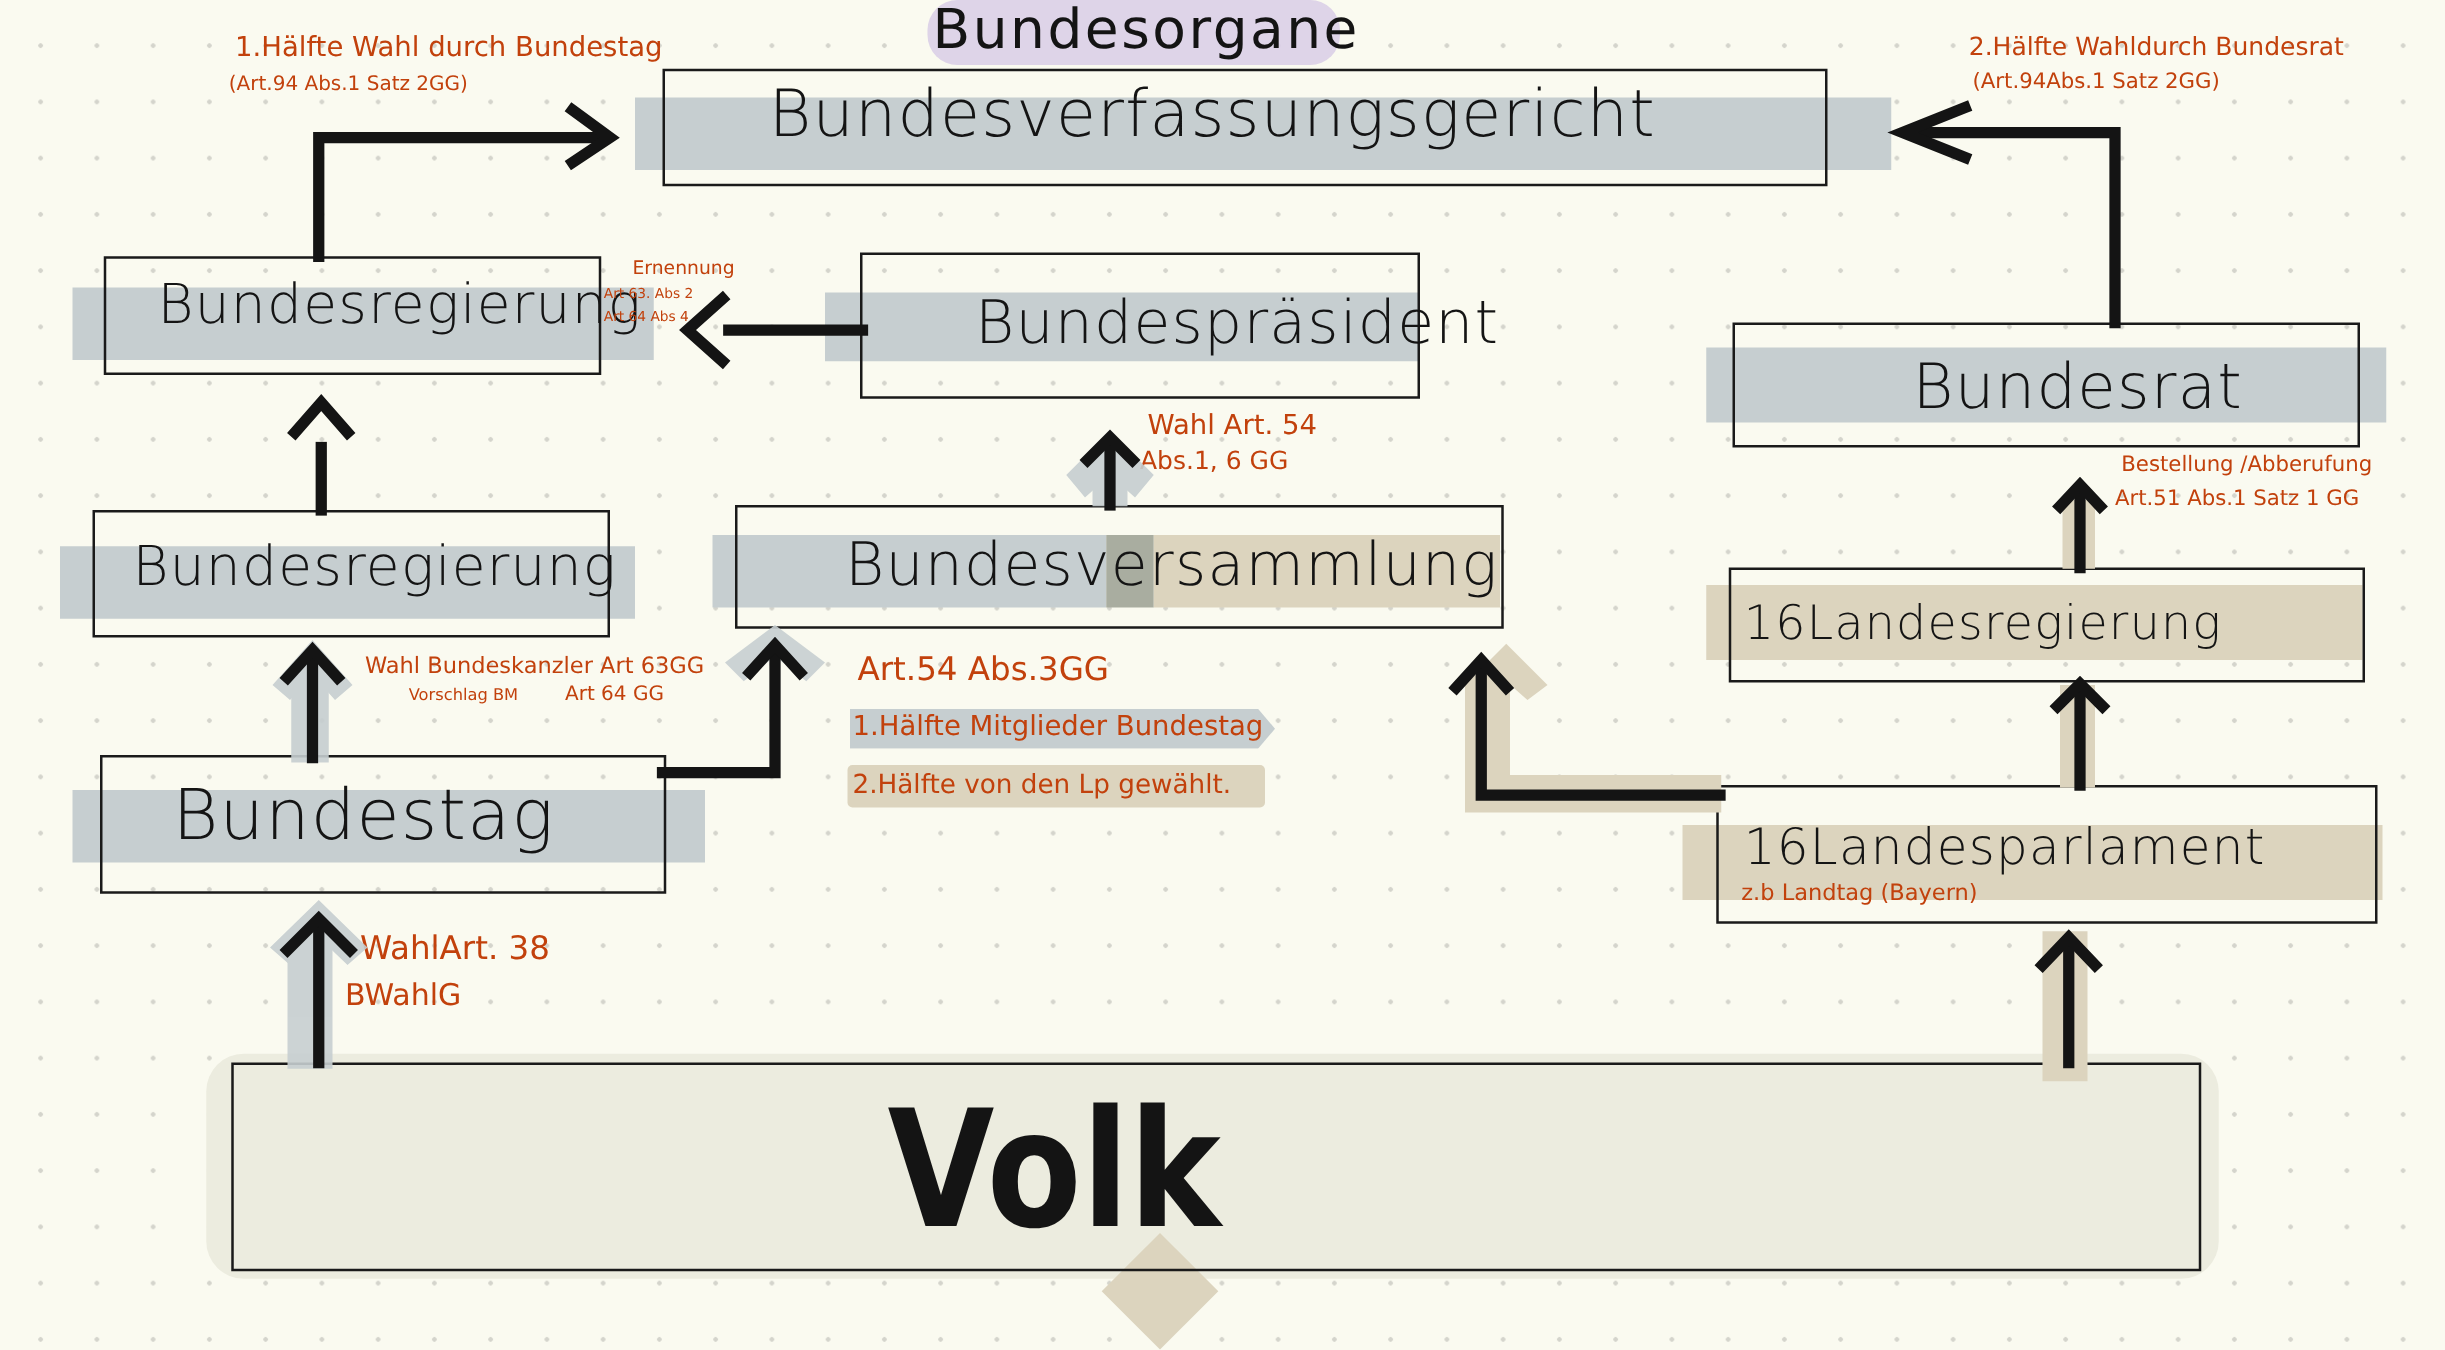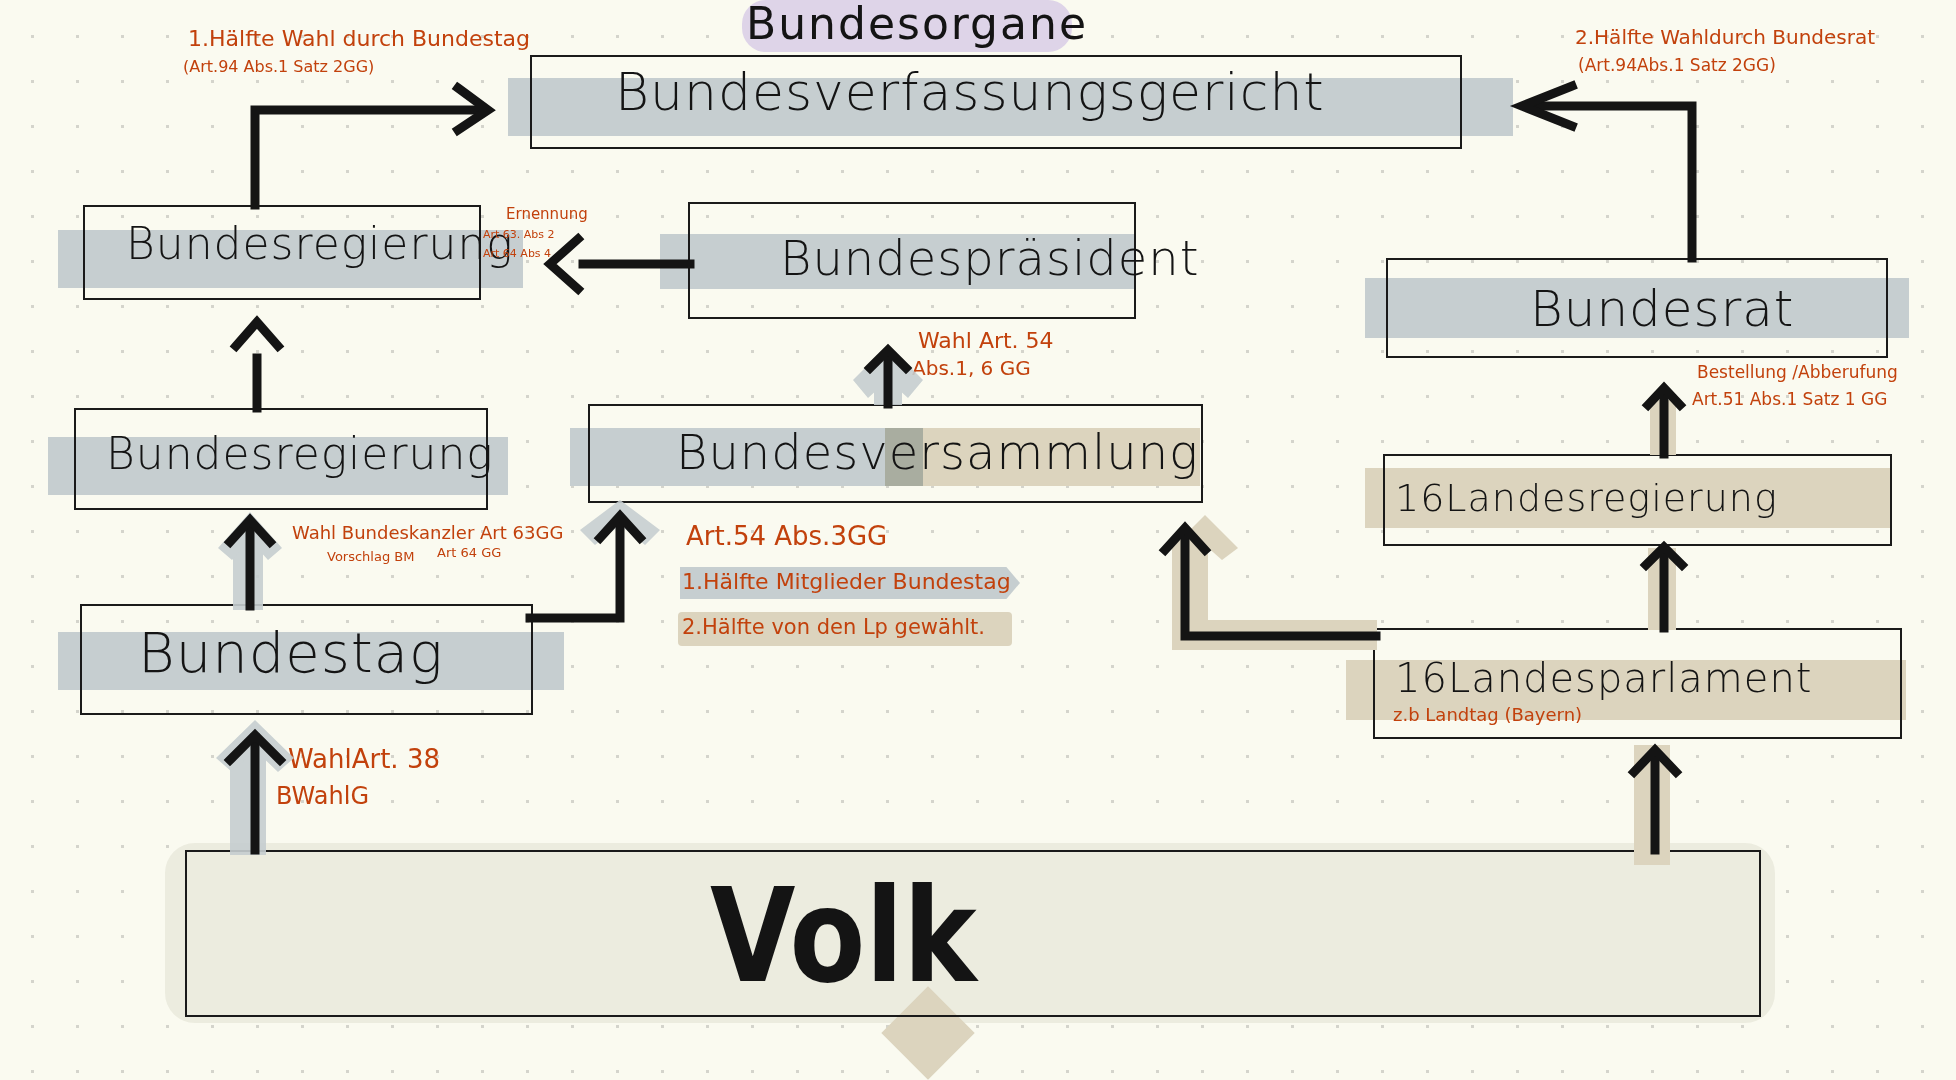--- a/index.html
+++ b/index.html
@@ -85,21 +85,21 @@
 <div class="note" style="left:483px; top:248px; font-size:11px;">Art 64 Abs 4</div>
 
 <div class="note" style="left:918px; top:328px; font-size:22px;">Wahl Art. 54</div>
 <div class="note" style="left:912px; top:357px; font-size:20px;">Abs.1, 6 GG</div>
 
 <div class="note" style="left:1697px; top:363px; font-size:17px;">Bestellung /Abberufung</div>
 <div class="note" style="left:1692px; top:390px; font-size:17px;">Art.51 Abs.1 Satz 1 GG</div>
 
 <div class="note" style="left:292px; top:523px; font-size:18px;">Wahl Bundeskanzler Art 63GG</div>
 <div class="note" style="left:292px; top:550px; font-size:13px;margin-left:35px;">Vorschlag BM</div>
-<div class="note" style="left:437px; top:546px; font-size:13px;">Art 64 GG</div>
+<div class="note" style="left:452px; top:546px; font-size:16px;">Art 64 GG</div>
 
 <div class="note" style="left:686px; top:522px; font-size:26px;">Art.54 Abs.3GG</div>
 <div class="note" style="left:682px; top:569px; font-size:22px;">1.Hälfte Mitglieder Bundestag</div>
 <div class="note" style="left:682px; top:615px; font-size:21px;">2.Hälfte von den Lp gewählt.</div>
 
 <div class="note" style="left:288px; top:745px; font-size:26px;">WahlArt. 38</div>
 <div class="note" style="left:276px; top:783px; font-size:24px;">BWahlG</div>
 
 <svg class="arrows" viewBox="0 0 1956 1080">
 

